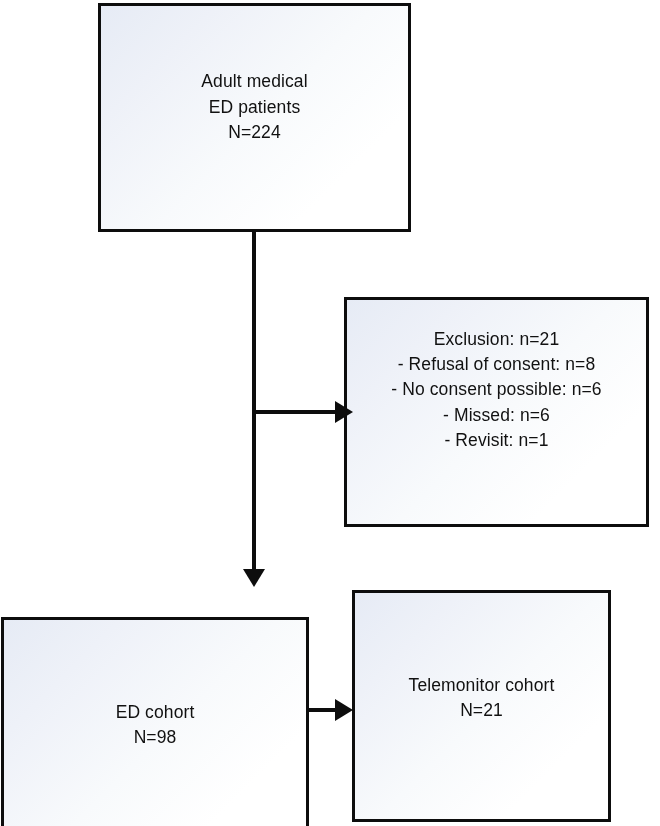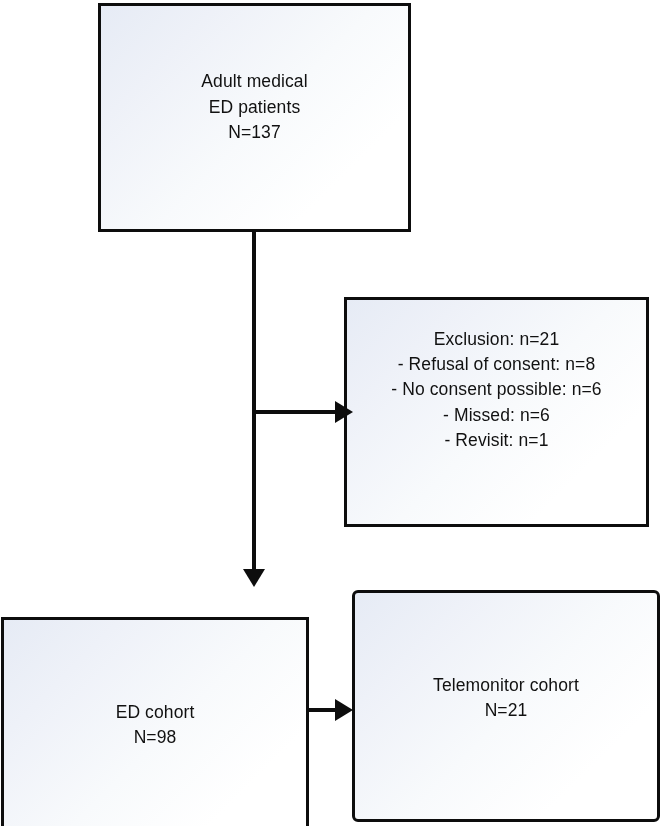--- a/index.html
+++ b/index.html
@@ -57,23 +57,22 @@
     left: 1px;
     top: 617px;
     width: 308px;
     height: 232px;
   }
   #node-ed-cohort .node-text { transform: translateY(-8px); }
 
   #node-telemonitor {
     left: 352px;
     top: 590px;
-    width: 308px;
+    width: 259px;
     height: 232px;
-    border-radius: 6px;
   }
   #node-telemonitor .node-text { transform: translateY(-8px); }
 
   
   .conn {
     position: absolute;
     background: #0d0d0d;
   }
   
   #conn-trunk {
@@ -125,21 +124,21 @@
   }
 </style>
 </head>
 <body>
 
 <div id="canvas">
 
   <div class="node" id="node-source">
     <div class="node-text">Adult medical
 ED patients
-N=137</div>
+N=224</div>
   </div>
 
   <div class="node" id="node-exclusion">
     <div class="node-text">Exclusion: n=21
 - Refusal of consent: n=8
 - No consent possible: n=6
 - Missed: n=6
 - Revisit: n=1</div>
   </div>
 

